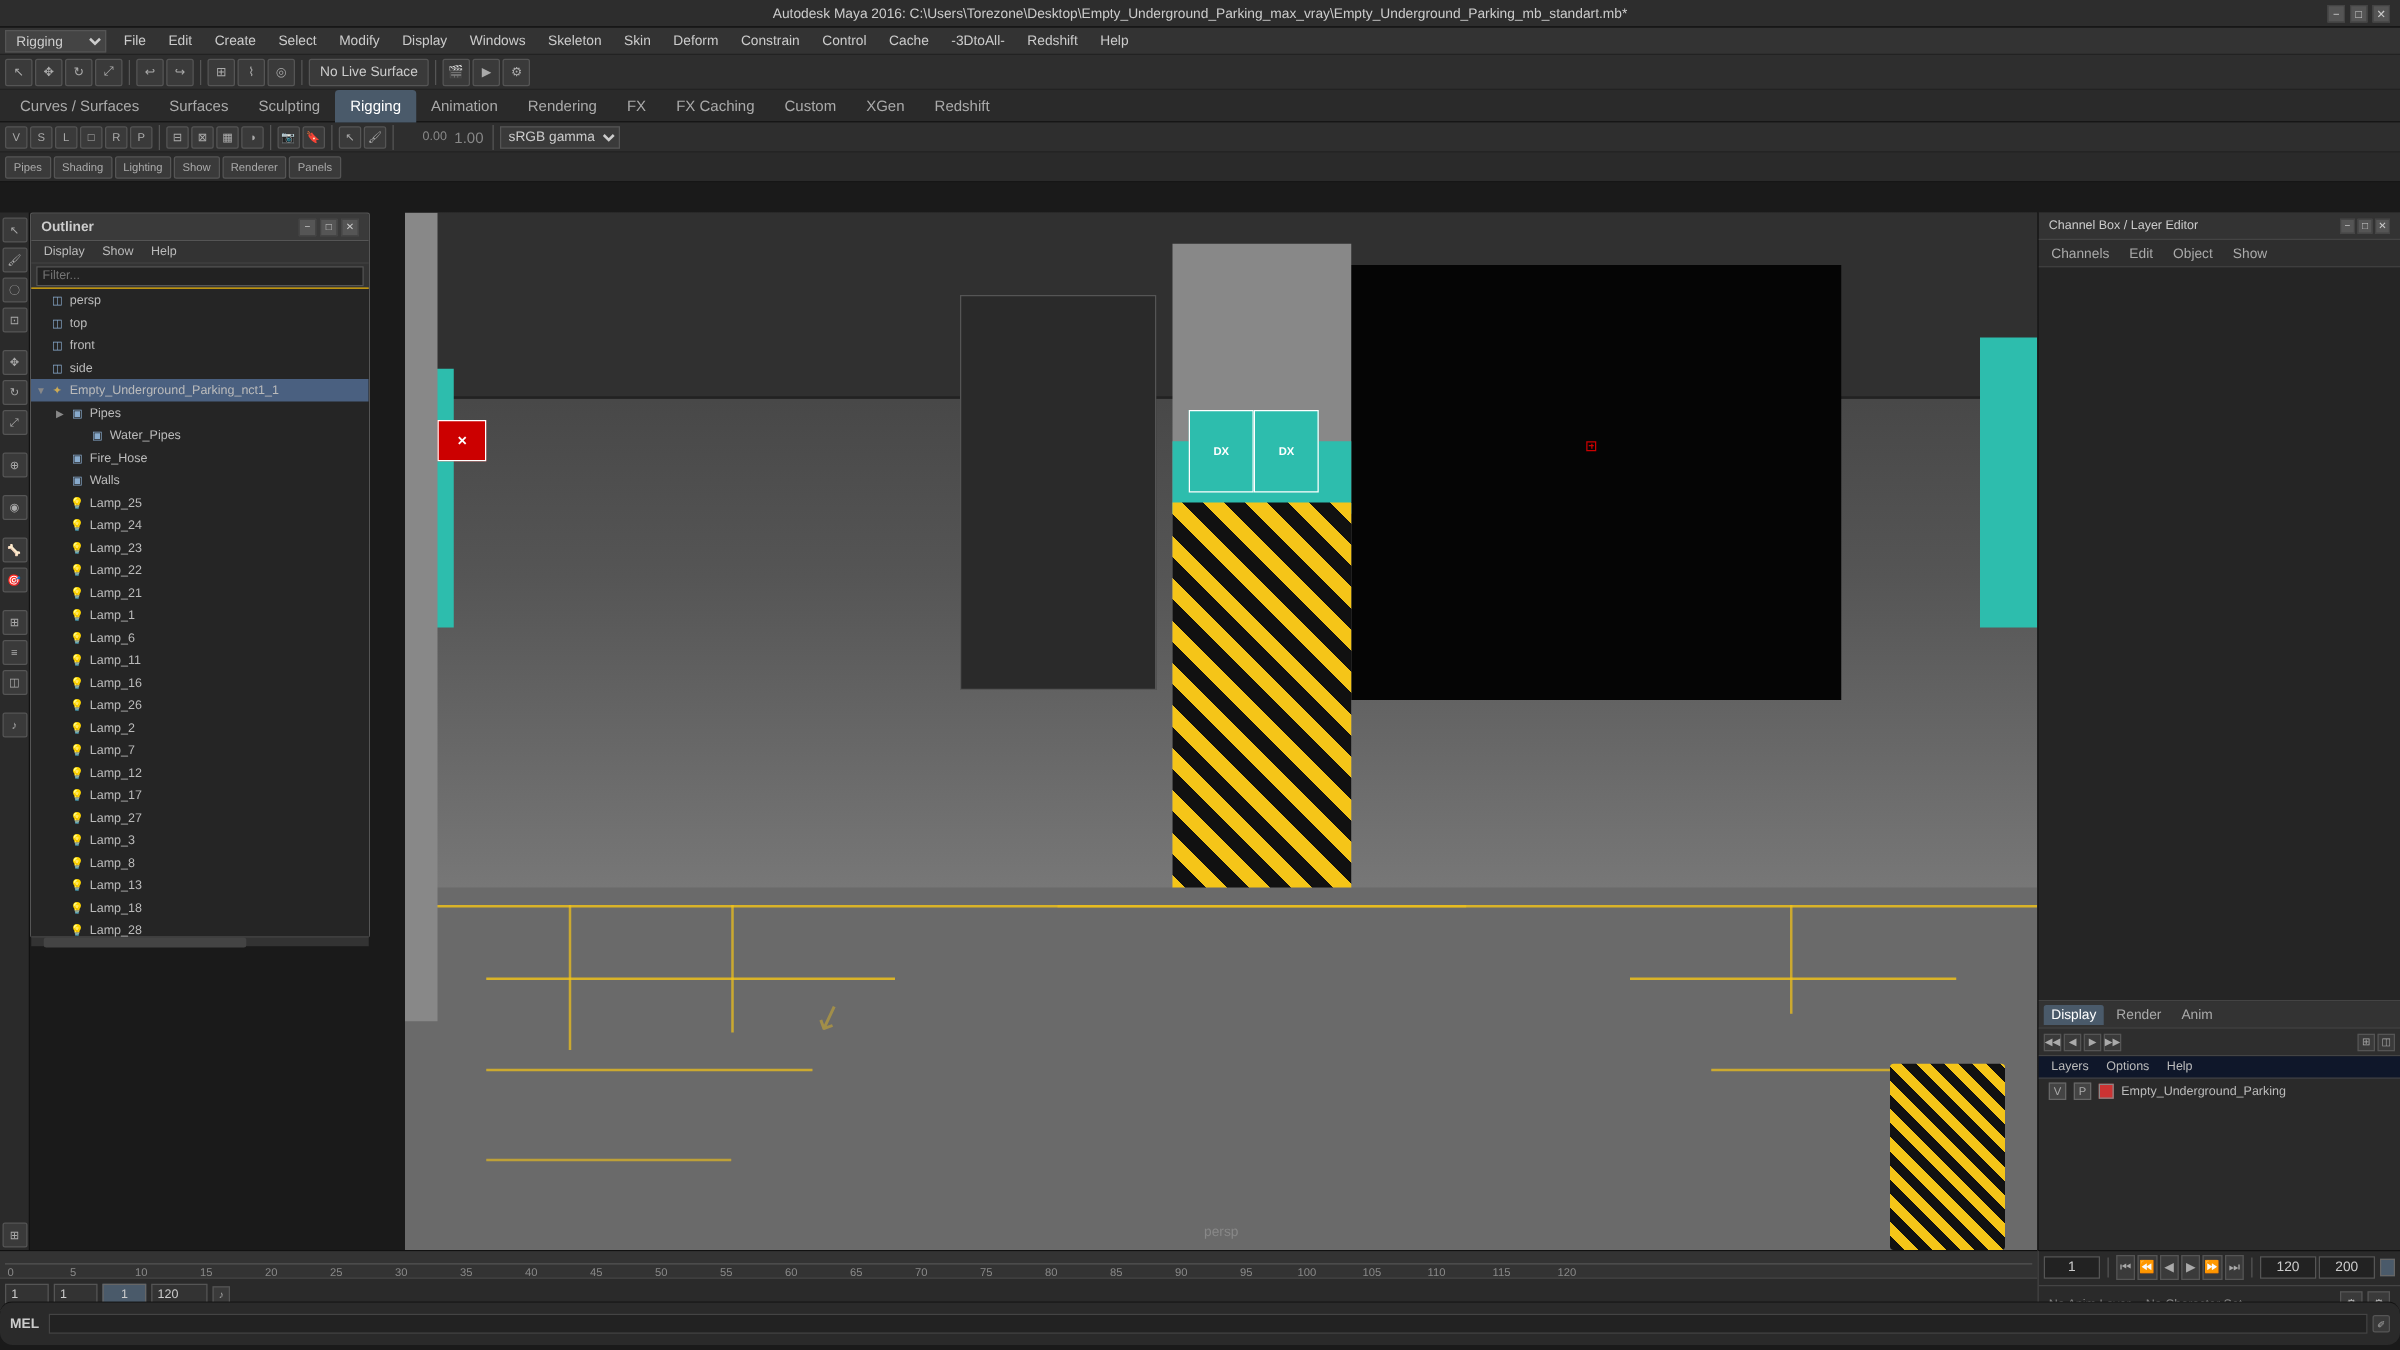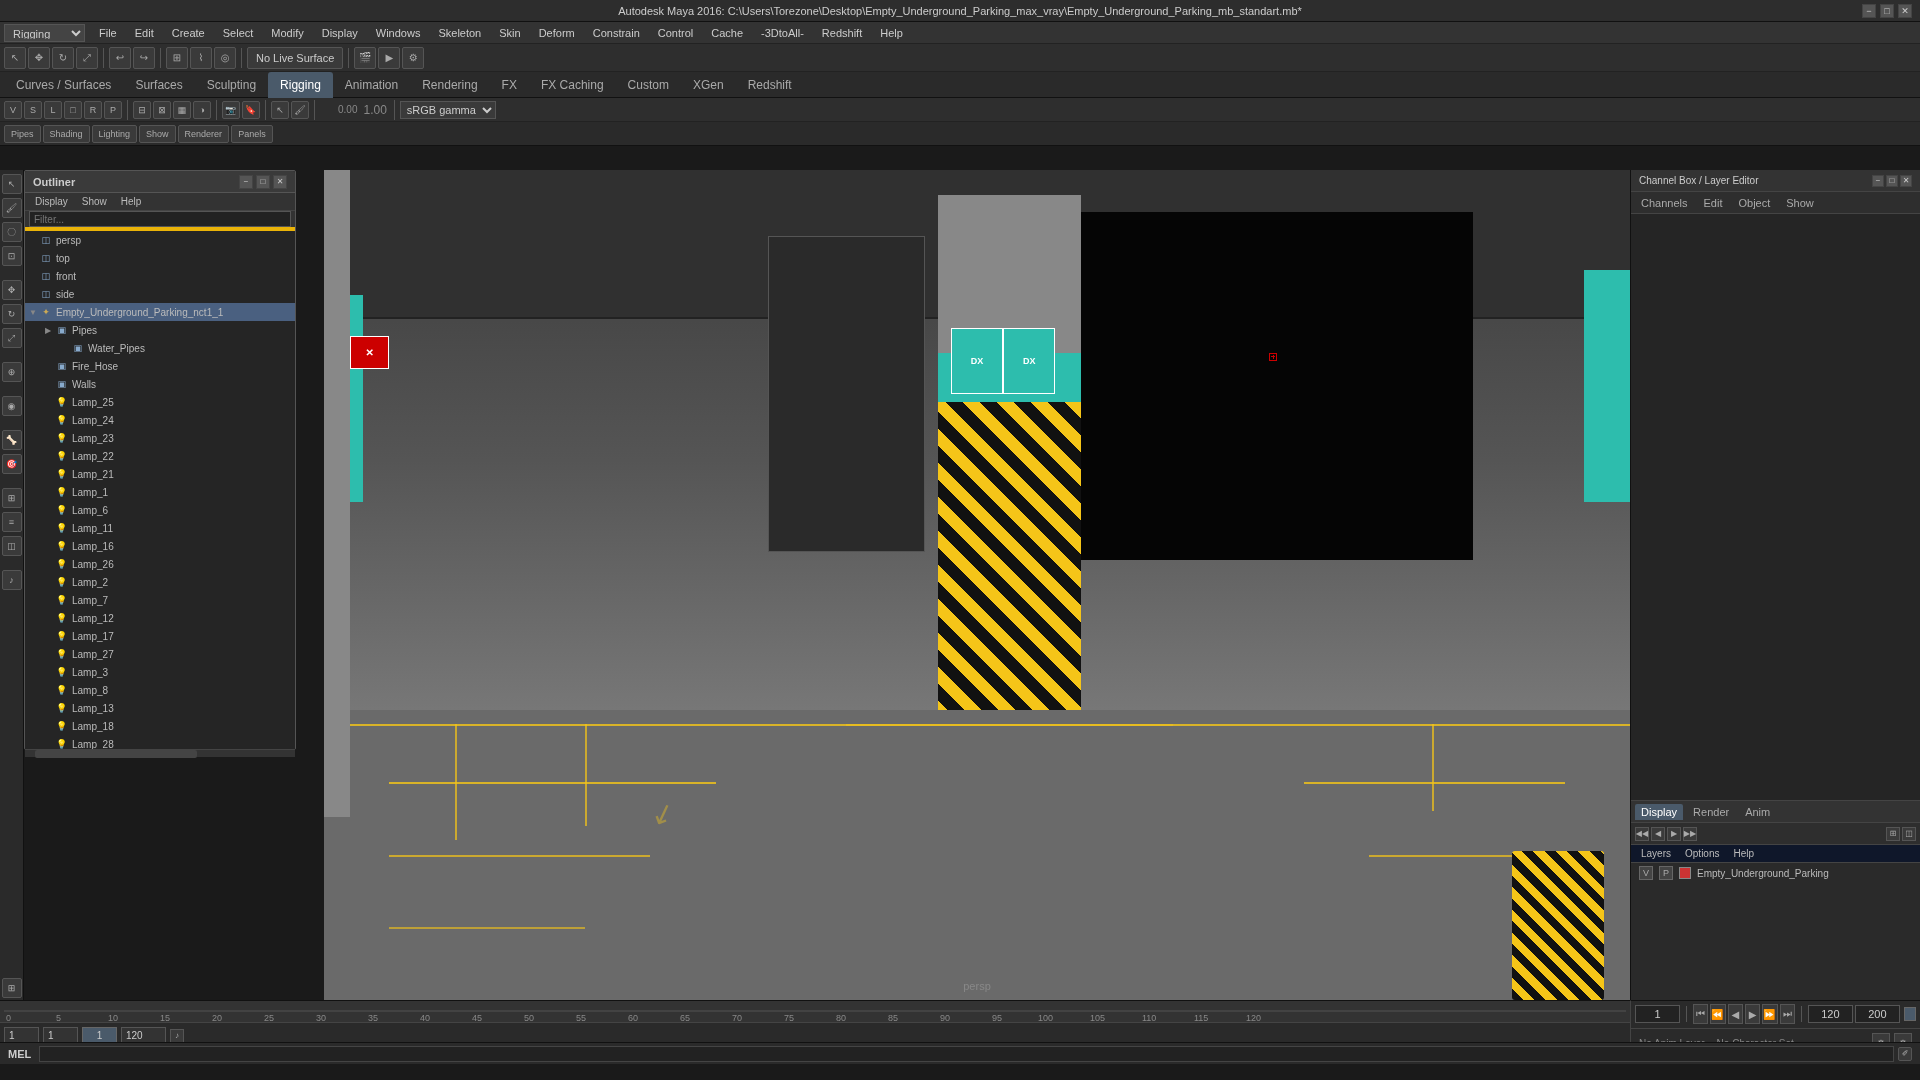--- a/index.html
+++ b/index.html
@@ -277,21 +277,21 @@
     }
     .out-menu-item {
       font-size: 10px;
       color: #bbb;
       cursor: pointer;
       padding: 2px 6px;
     }
     #outliner-search {
       height: 20px;
       background: #333;
-      border-bottom: 4px solid #eab308;
+      border-bottom: 1px solid #eab308;
       display: flex;
       align-items: center;
       padding: 0 4px;
     }
     #outliner-search input {
       width: 100%;
       height: 16px;
       background: #222;
       border: 1px solid #555;
       color: #ccc;
@@ -471,31 +471,32 @@
       display: flex;
       align-items: center;
       justify-content: center;
       font-size: 9px;
       color: #aaa;
     }
 
     
     #status-bar {
       position: absolute;
-      bottom: 16px;
+      bottom: 4px;
       left: 0;
       right: 0;
-      height: 22px;
+      height: 35px;
       background: #2a2a2a;
       border-top: 1px solid #111;
       display: flex;
       align-items: center;
       padding: 0 8px;
       font-size: 11px;
       color: #aaa;
+      border-radius: 10px;
     }
     #status-bar .mel-label {
       color: #ccc;
       font-weight: bold;
       margin-right: 8px;
     }
 
     
     #timeline-area {
       position: absolute;

